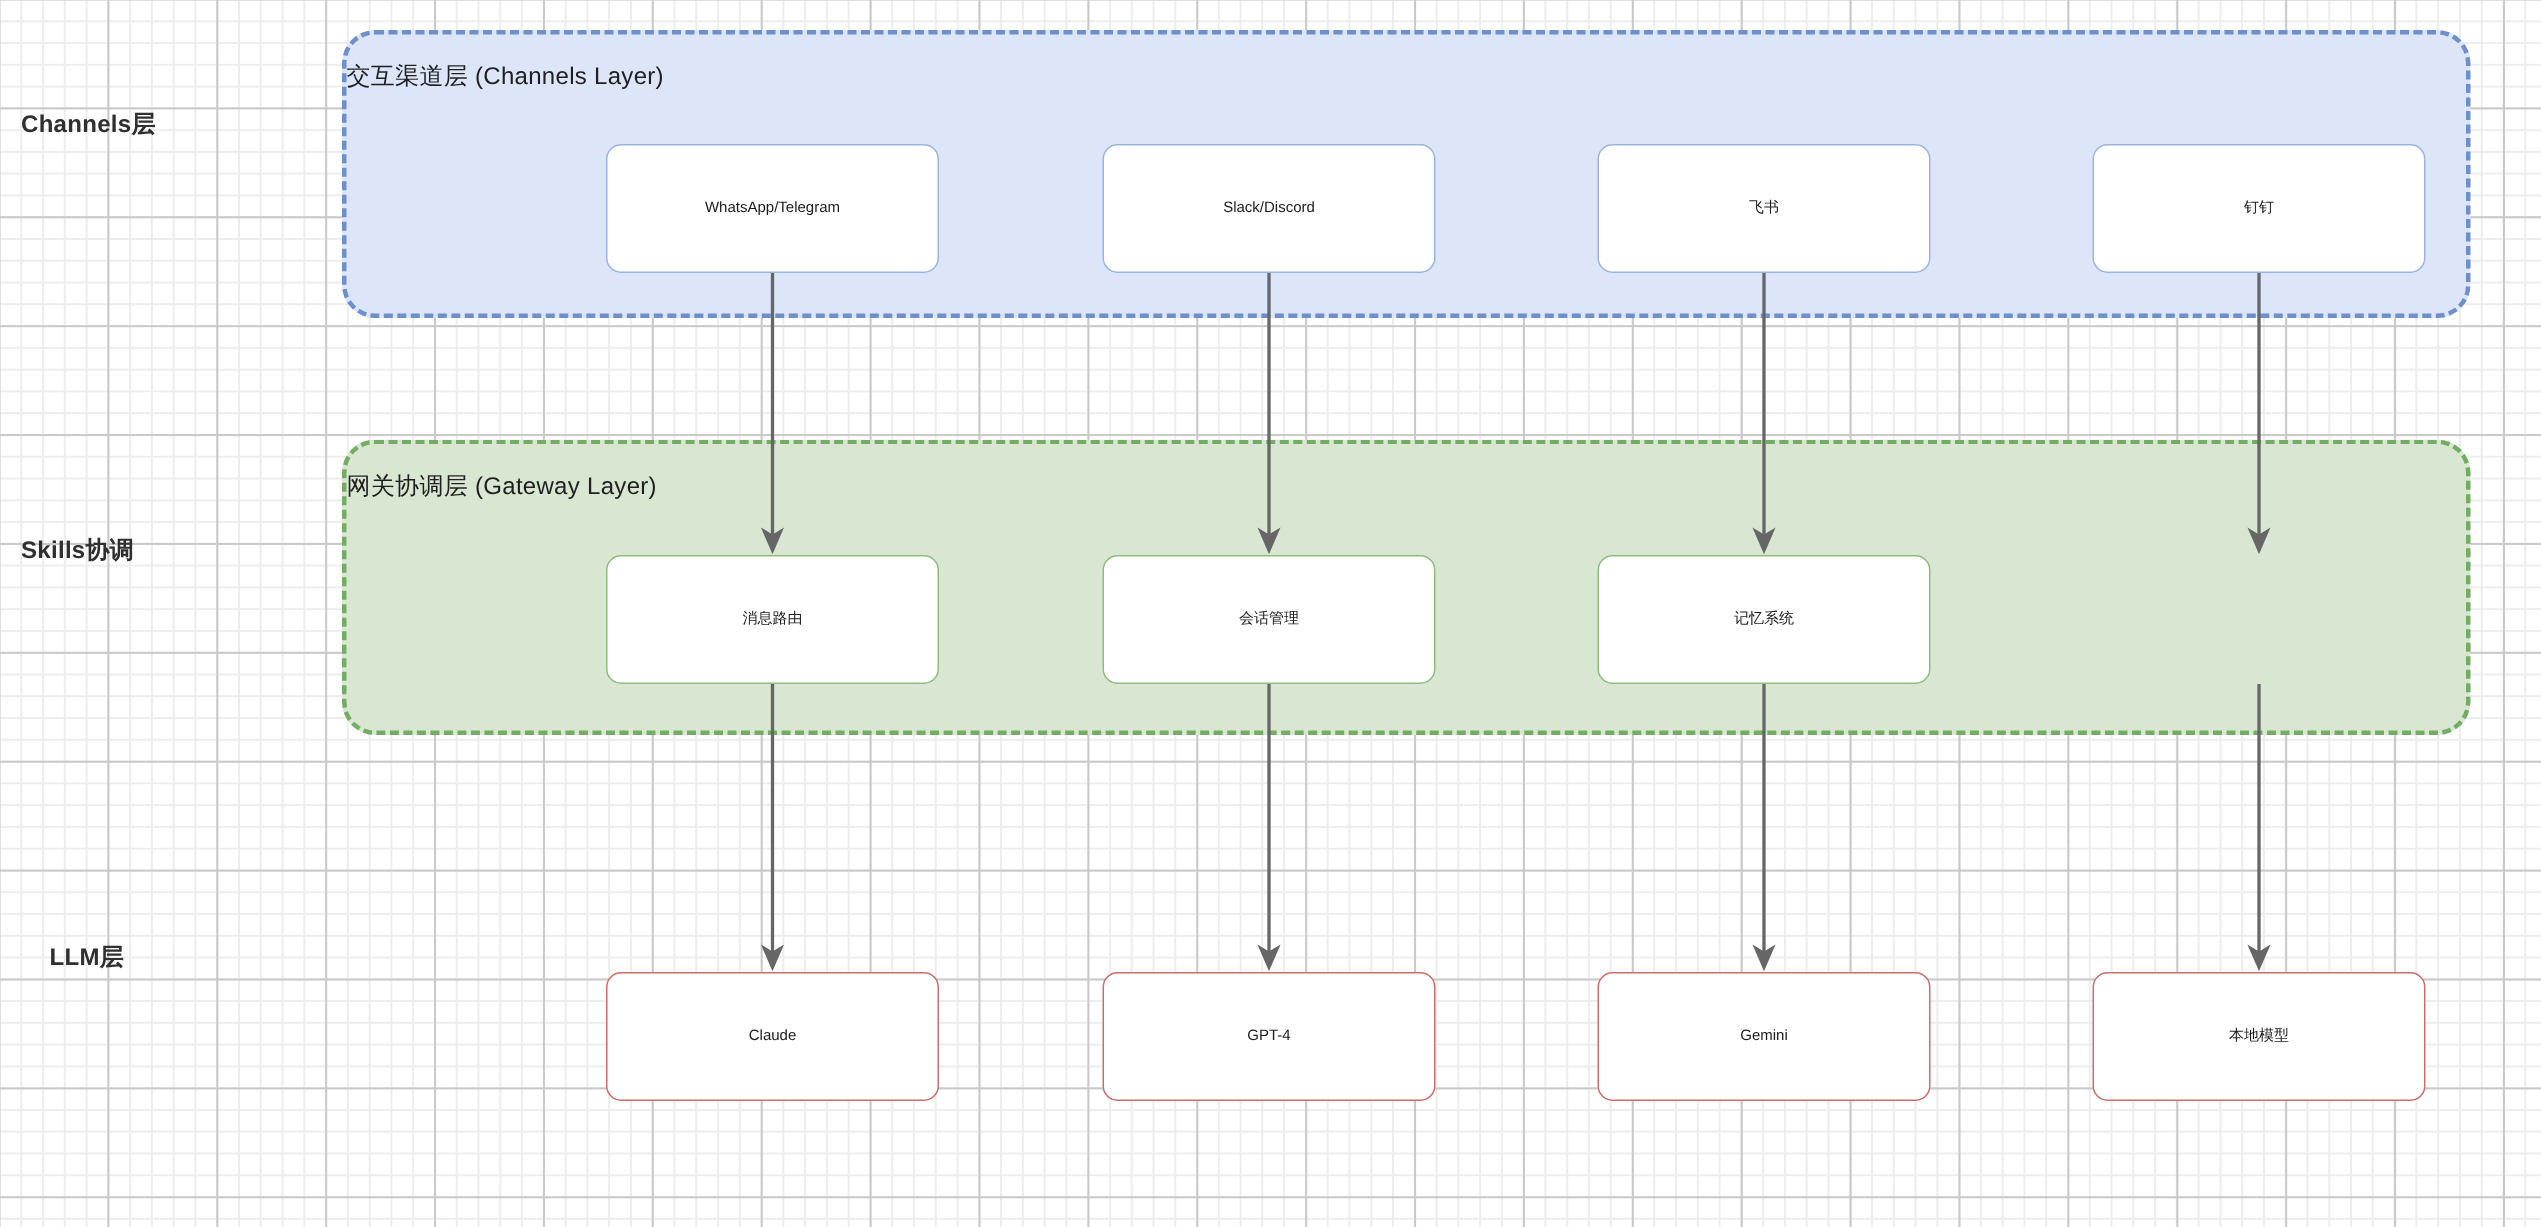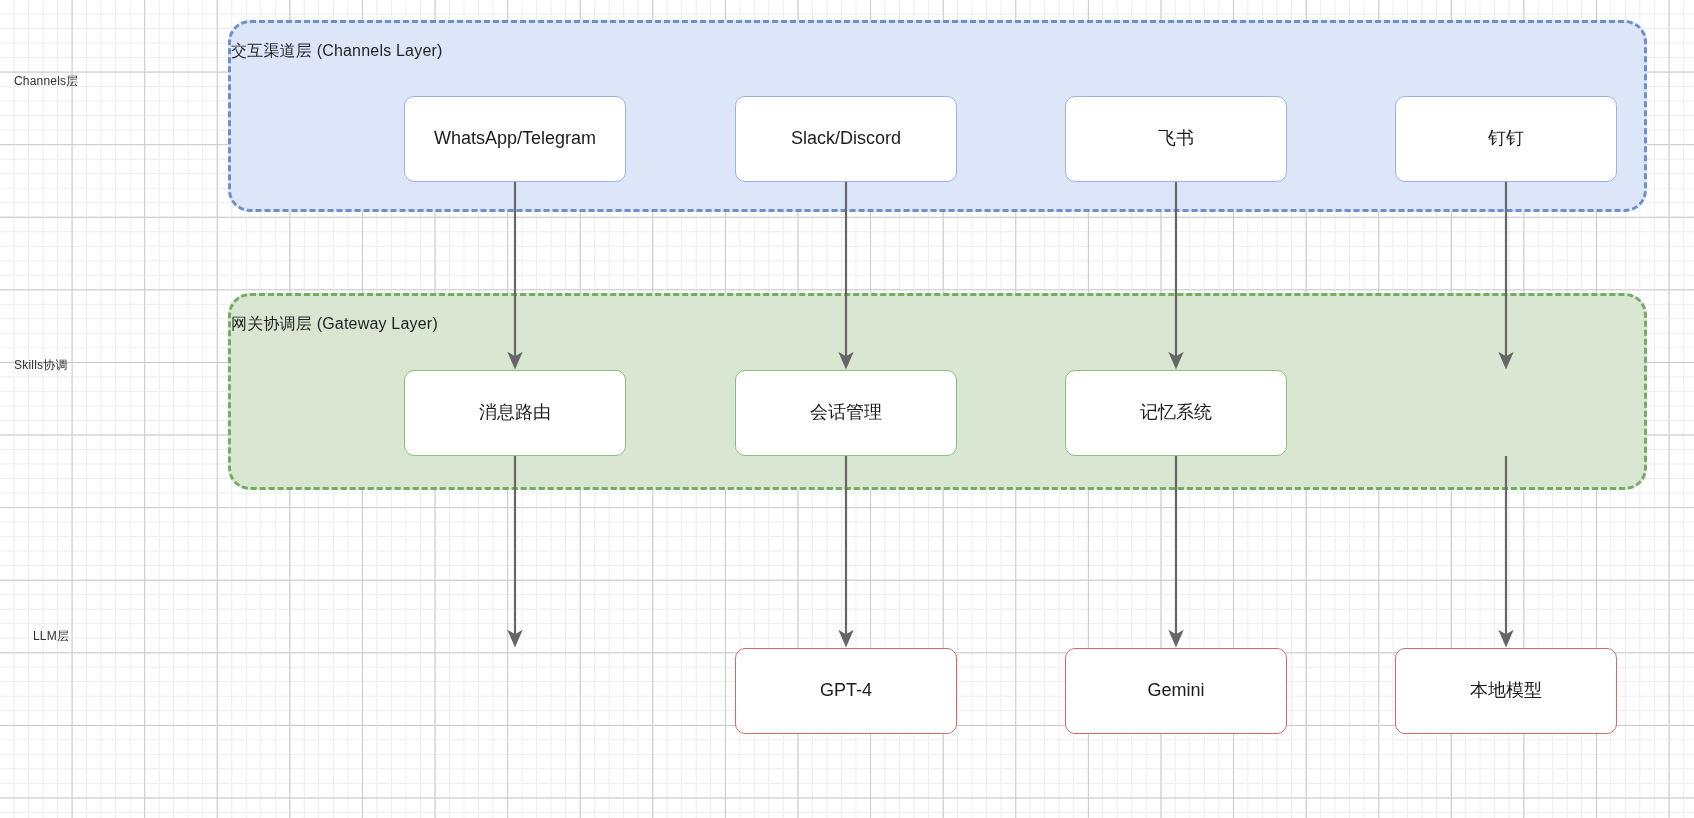--- a/index.html
+++ b/index.html
@@ -23,22 +23,22 @@
       72.6px 72.6px,
       72.6px 72.6px,
       14.52px 14.52px,
       14.52px 14.52px;
     background-position: -1px -1px, -1px -1px, -1px -1px, -1px -1px;
   }
 
   
   .side-label {
     position: absolute;
-    font-size: 12px;
-    font-weight: normal;
+    font-size: 16px;
+    font-weight: bold;
     color: #2f2f2f;
     white-space: nowrap;
     letter-spacing: 0.2px;
   }
 
   
   .layer {
     position: absolute;
     left: 228px;
     width: 1419px;
@@ -81,21 +81,21 @@
   .node {
     position: absolute;
     width: 222px;
     height: 86px;
     background: #ffffff;
     border-radius: 10px;
     border: 1px solid;
     display: flex;
     align-items: center;
     justify-content: center;
-    font-size: 18px;
+    font-size: 10px;
     color: #1b1b1b;
     line-height: 1.2;
     text-align: center;
   }
   .node.blue   { border-color: #9ab4e0; }
   .node.green  { border-color: #8cbd7c; }
   .node.red    { border-color: #cf6c68; }
 
   
   .row-channels { top: 96px; }
@@ -171,20 +171,23 @@
   <div class="node green row-gateway col-1">
     <span>消息路由</span>
   </div>
   <div class="node green row-gateway col-3">
     <span>记忆系统</span>
   </div>
   <div class="node green row-gateway col-2">
     <span>会话管理</span>
   </div>
 
+  <div class="node red row-llm col-1">
+    <span>Claude</span>
+  </div>
   <div class="node red row-llm col-2">
     <span>GPT-4</span>
   </div>
   <div class="node red row-llm col-3">
     <span>Gemini</span>
   </div>
   <div class="node red row-llm col-4">
     <span>本地模型</span>
   </div>
 

